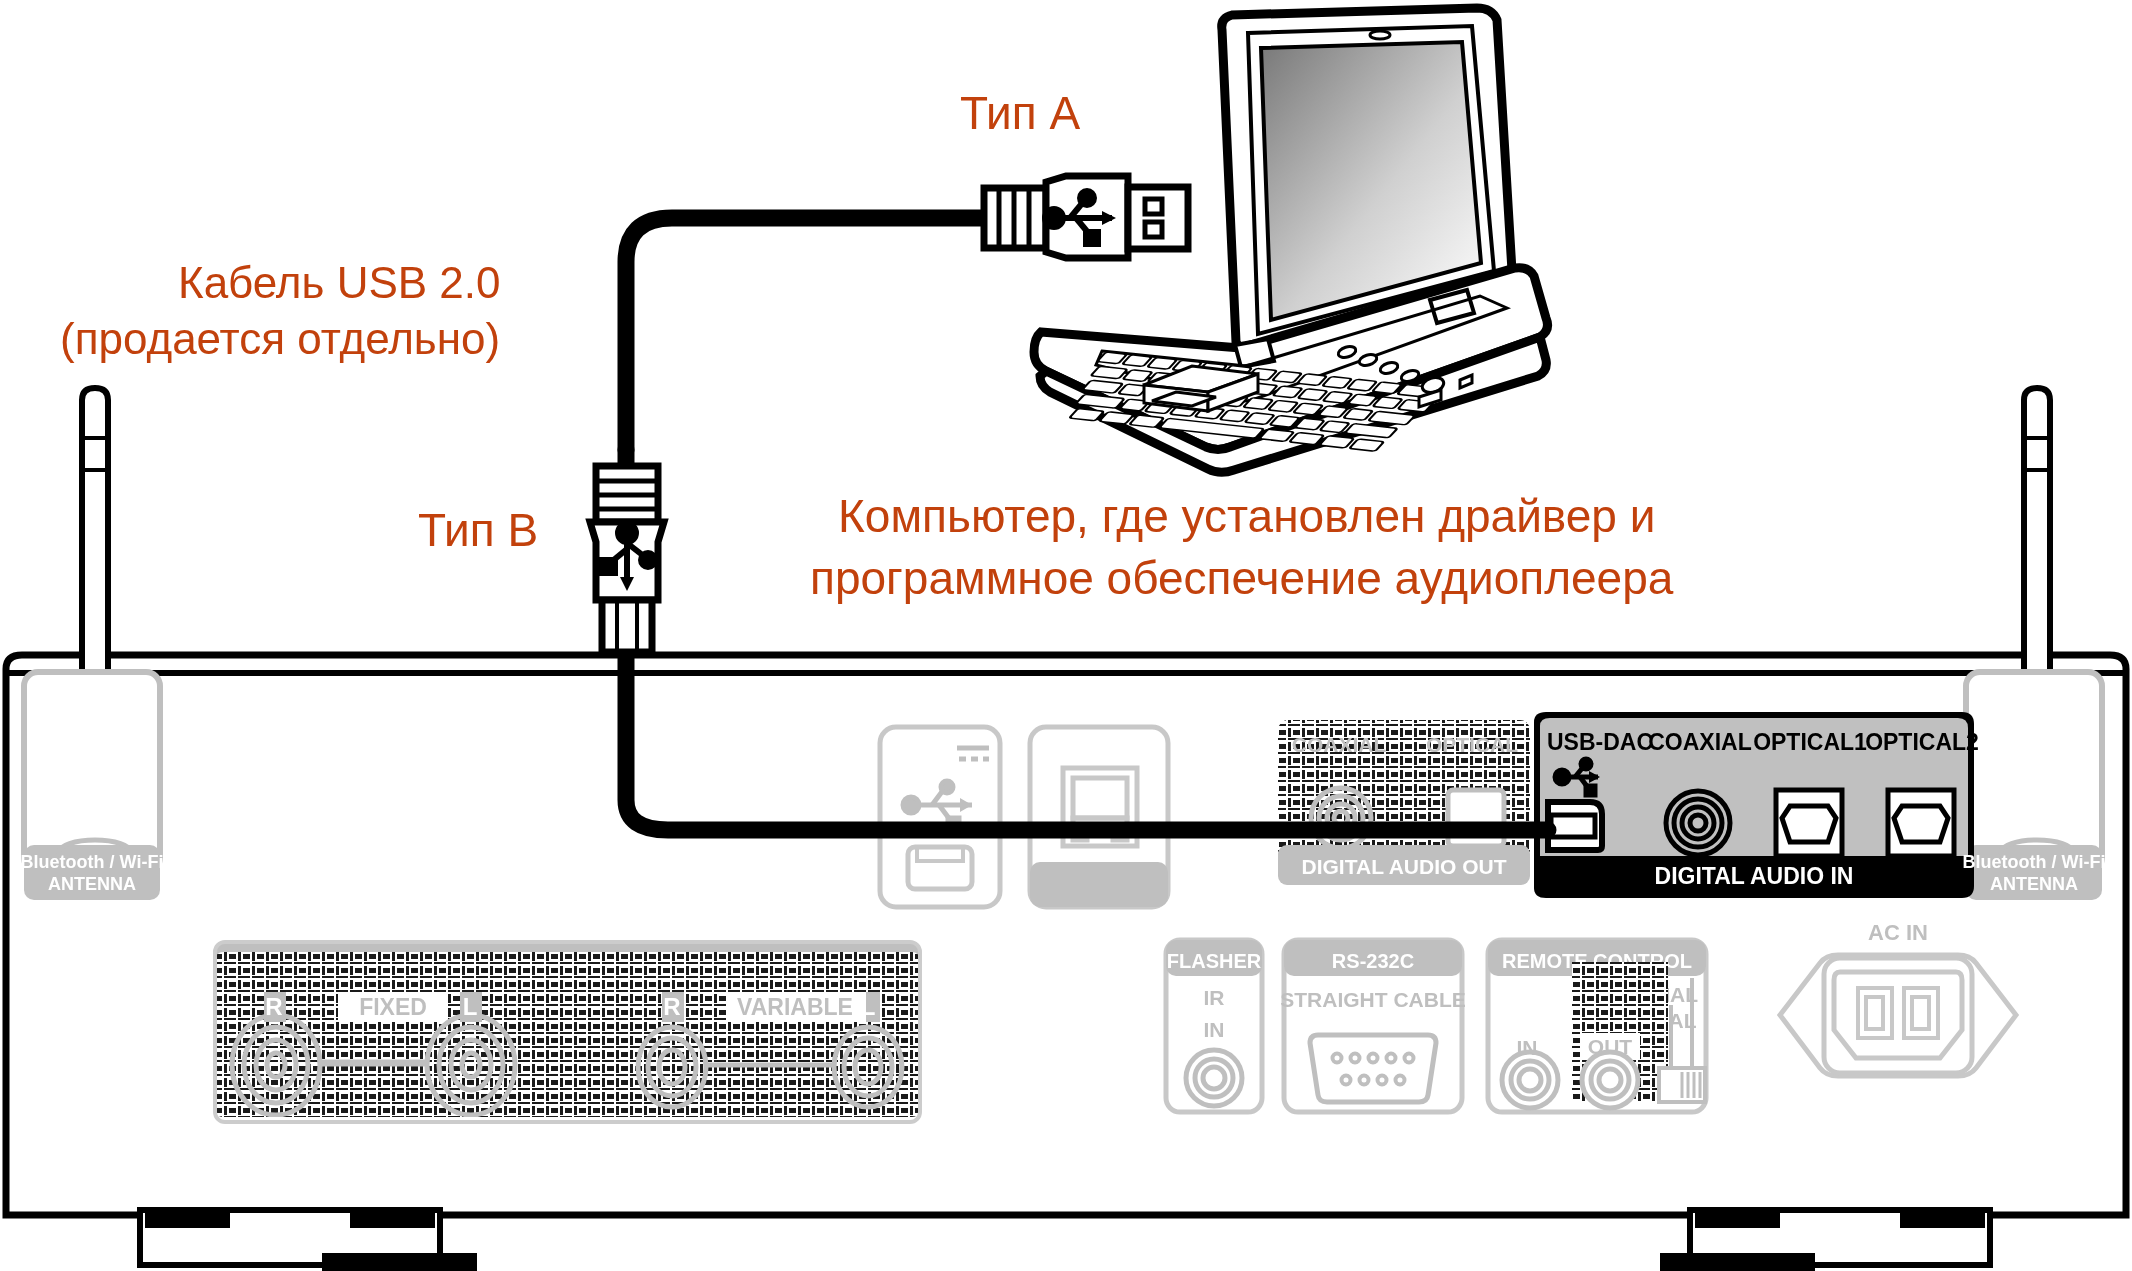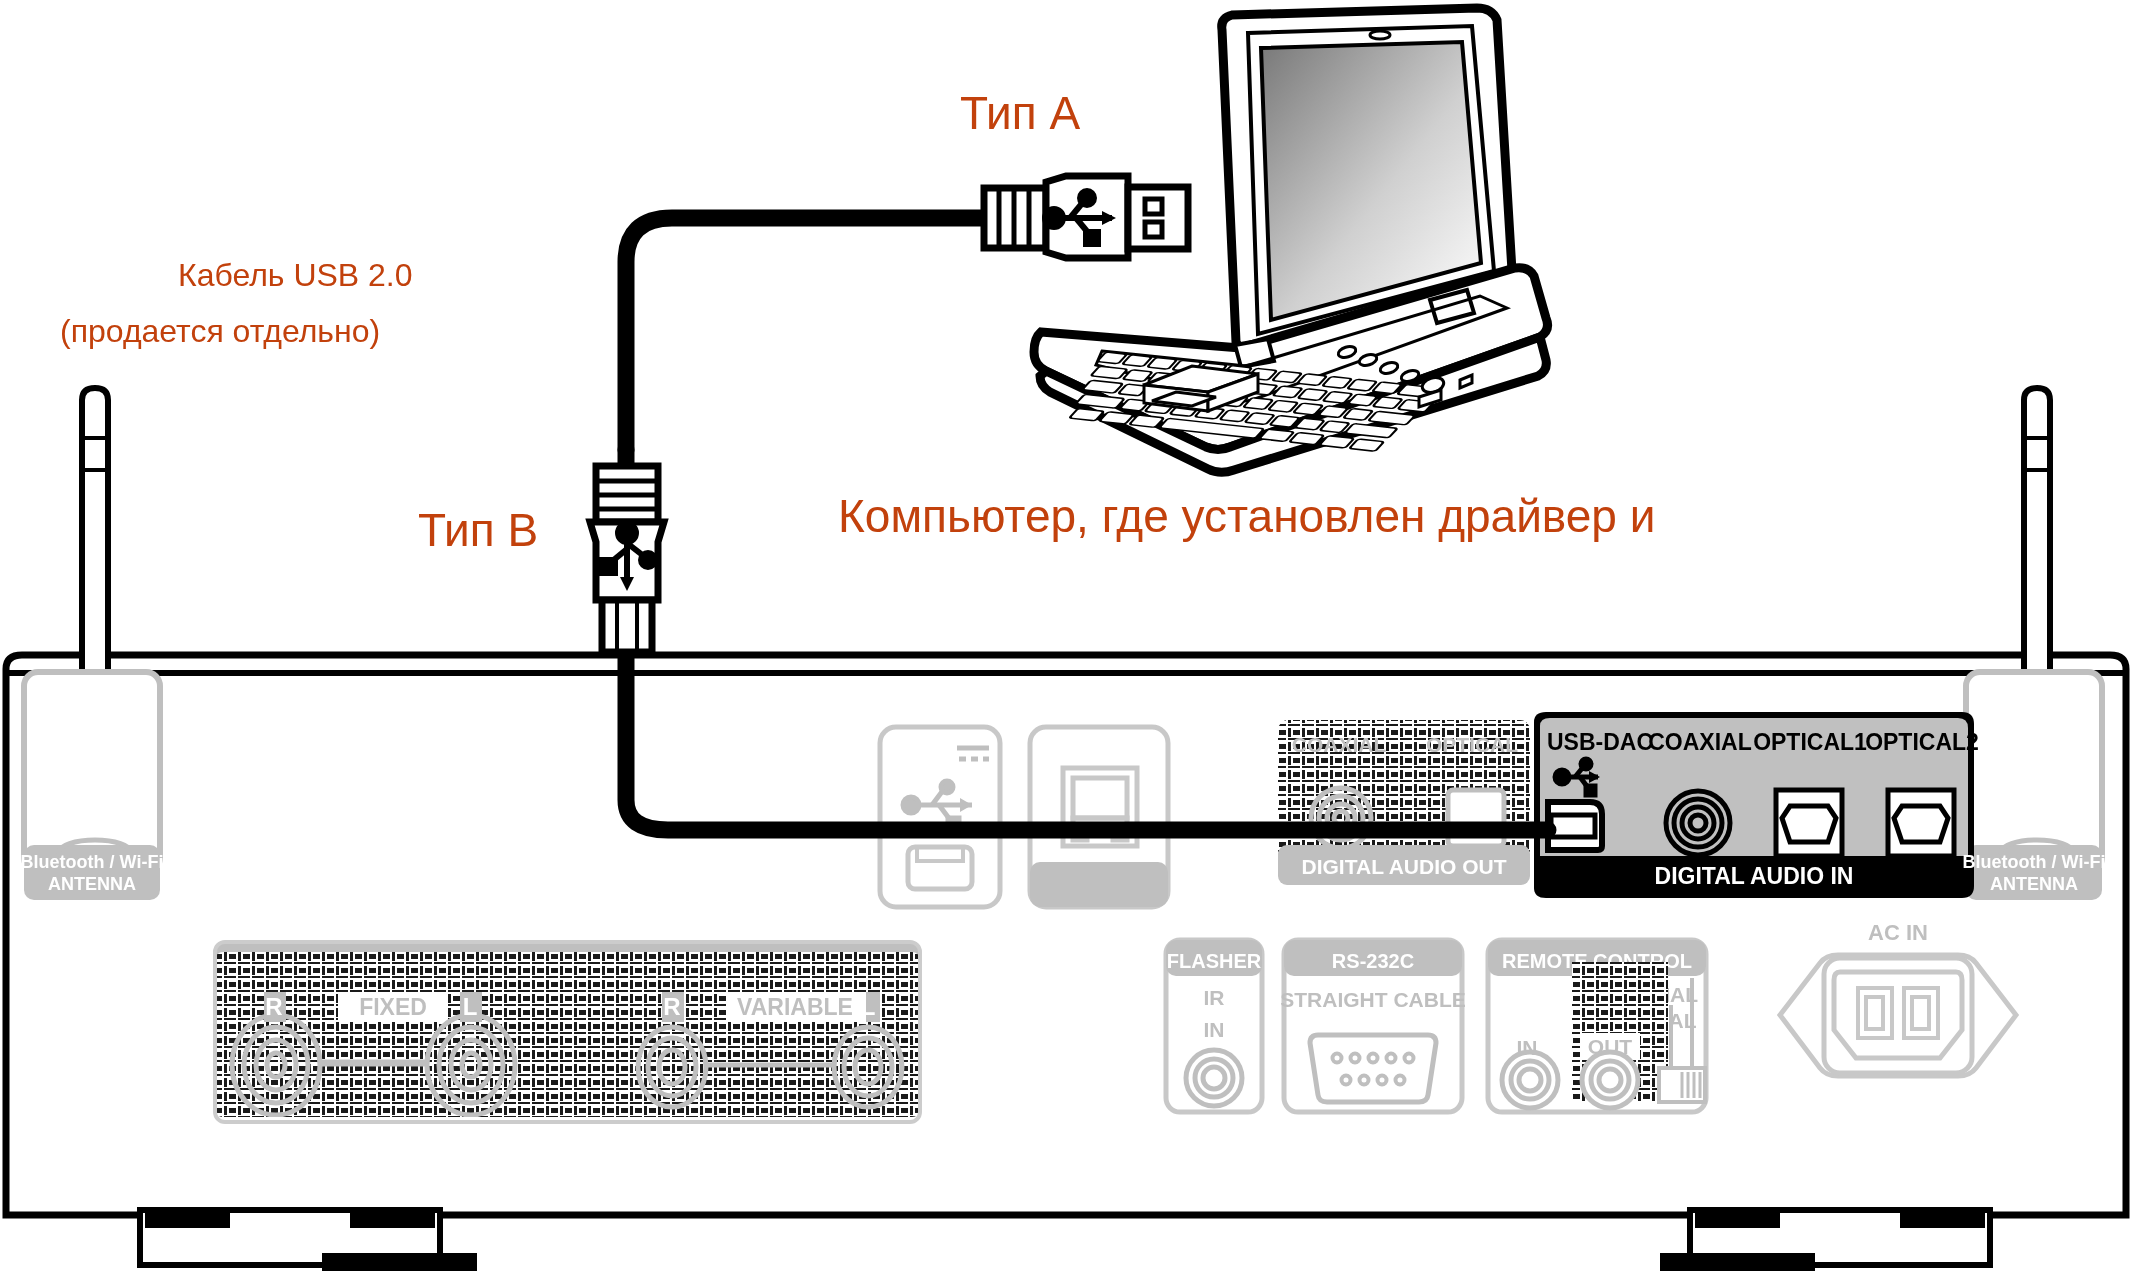--- a/index.html
+++ b/index.html
@@ -25,21 +25,21 @@
     height: 1271px;
   }
   .lbl {
     position: absolute;
     color: #c2410c;
     font-family: "Liberation Sans", sans-serif;
     white-space: nowrap;
     line-height: 1.22;
   }
   .lbl-big   { font-size: 46px; }
-  .lbl-cable { font-size: 32px; text-align: left; }
+  .lbl-cable { font-size: 44px; text-align: left; }
   .lbl-cap   { font-size: 46px; text-align: right; }
 </style>
 </head>
 <body>
 
 <div id="stage">
 
   <svg viewBox="0 0 2132 1271" xmlns="http://www.w3.org/2000/svg">
     <defs>
       <linearGradient id="screenGrad" x1="0" y1="0" x2="1" y2="1">
@@ -539,14 +539,15 @@
     </svg>
 
   <div class="lbl lbl-big" style="left:960px; top:85px;">Тип A</div>
 
   <div class="lbl lbl-big" style="left:418px; top:502px;">Тип B</div>
 
   <div class="lbl lbl-cable" style="left:178px; top:256px;">Кабель USB 2.0</div>
   <div class="lbl lbl-cable" style="left:60px; top:312px;">(продается отдельно)</div>
 
   <div class="lbl lbl-cap" style="left:838px; top:488px;">Компьютер, где установлен драйвер и</div>
+  <div class="lbl lbl-cap" style="left:810px; top:550px;">программное обеспечение аудиоплеера</div>
 
 </div>
 
 </body></html>

